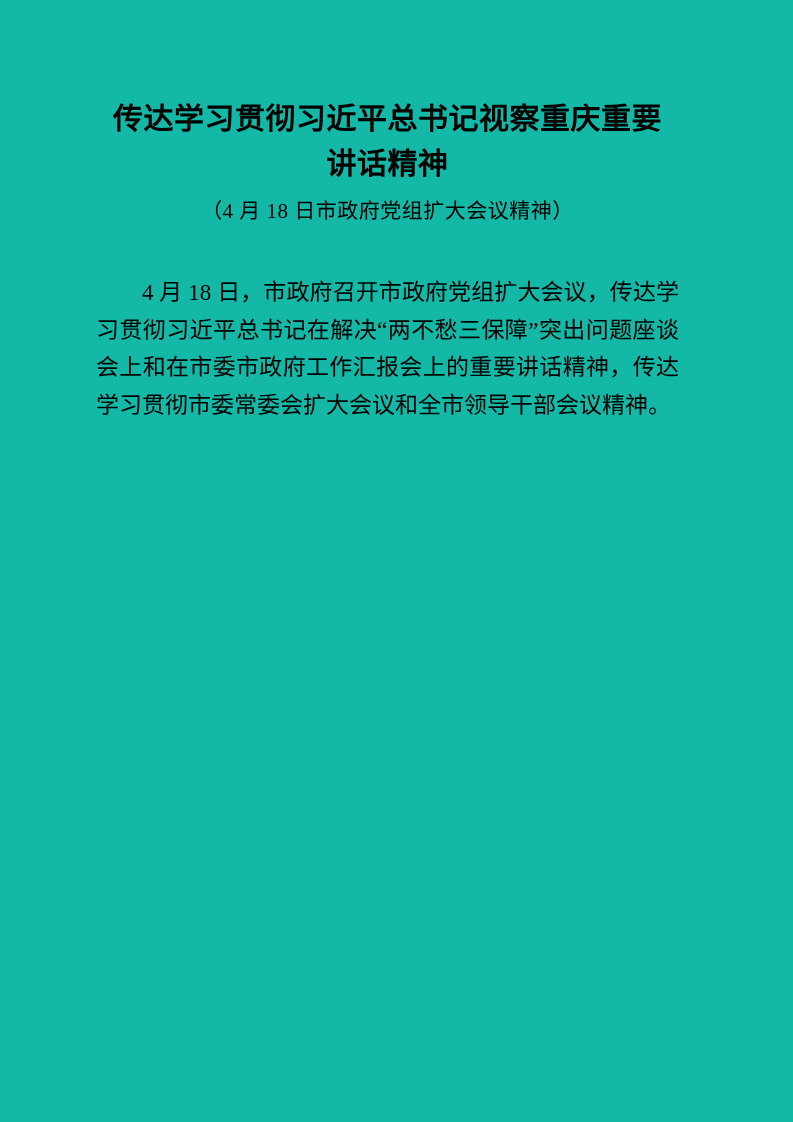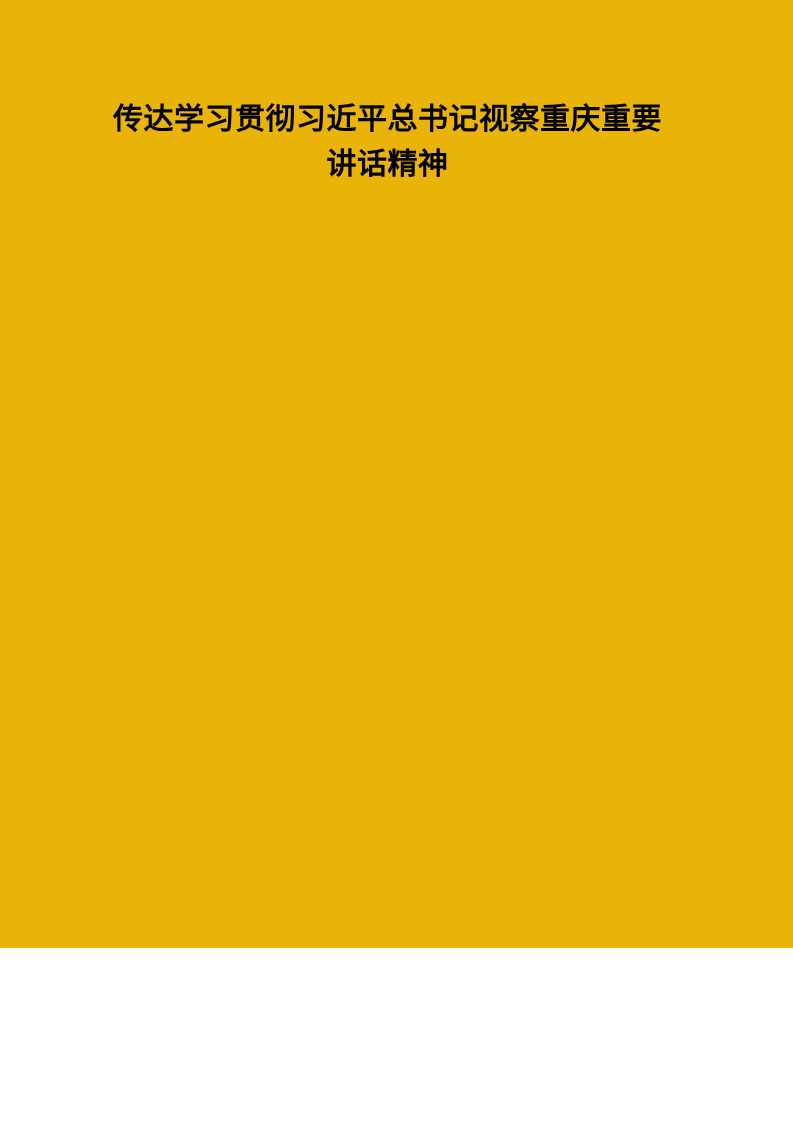--- a/index.html
+++ b/index.html
@@ -4,23 +4,23 @@
 <style>
   html, body {
     margin: 0;
     padding: 0;
     background: #ffffff;
     font-family: "Liberation Serif", "DejaVu Serif", serif;
   }
   .page {
     position: relative;
     width: 793px;
-    height: 948px;
+    height: 1122px;
     margin: 0 auto;
-    background: #eab308;
+    background: #14b8a6;
     color: #000000;
     overflow: hidden;
     box-sizing: border-box;
     padding: 96px 114px 0 96px;
   }
   .doc-title {
     margin: 0 auto;
     width: 556px;
     font-family: "Liberation Sans", "DejaVu Sans", sans-serif;
     font-weight: 700;
@@ -52,16 +52,18 @@
     padding: 0;
     text-indent: 2em;
   }
 </style>
 </head>
 <body>
 
 <div class="page">
   <h1 class="doc-title">传达学习贯彻习近平总书记视察重庆重要讲话精神</h1>
 
+  <div class="doc-subtitle">（4 月 18 日市政府党组扩大会议精神）</div>
 
   <div class="doc-body">
+    <p class="para">4 月 18 日，市政府召开市政府党组扩大会议，传达学习贯彻习近平总书记在解决“两不愁三保障”突出问题座谈会上和在市委市政府工作汇报会上的重要讲话精神，传达学习贯彻市委常委会扩大会议和全市领导干部会议精神。</p>
   </div>
 </div>
 
 </body></html>

